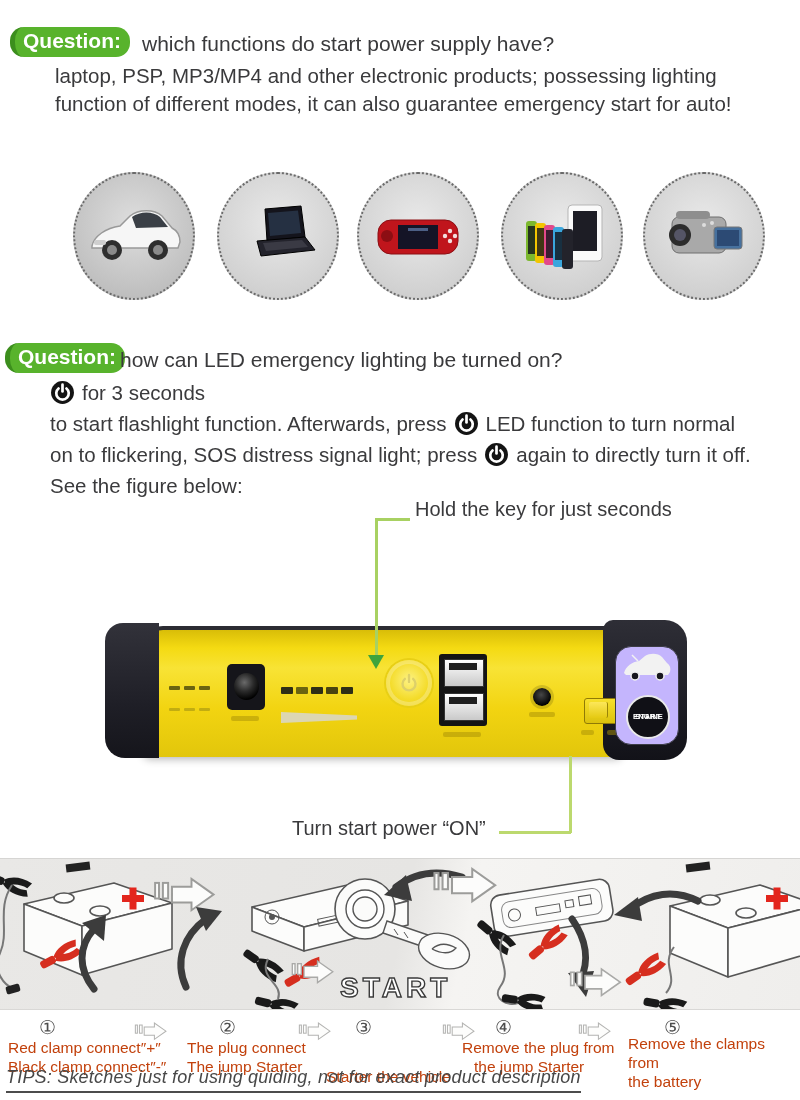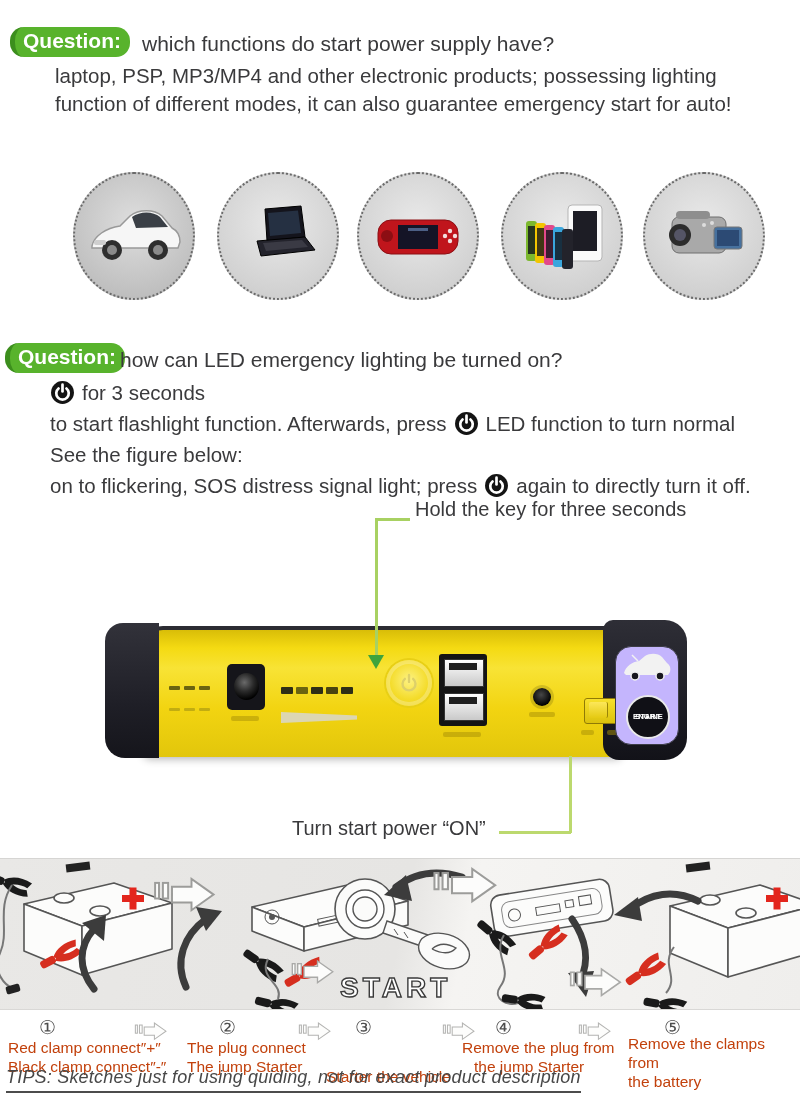--- a/index.html
+++ b/index.html
@@ -164,35 +164,35 @@
     <div class="ans-row">
       <span>to start flashlight function. Afterwards, press</span>
       <svg class="pwr-ic" width="25" height="25" viewBox="0 0 24 24">
           <circle cx="12" cy="12" r="11" fill="#141414"></circle>
           <path d="M8.2 8.2a6 6 0 1 0 7.6 0" fill="none" stroke="#fff" stroke-width="2.6" stroke-linecap="round"></path>
           <line x1="12" y1="4.5" x2="12" y2="11" stroke="#fff" stroke-width="2.6" stroke-linecap="round"></line>
         </svg>
       <span>LED function to turn normal</span>
     </div>
     <div class="ans-row">
-        <span>See the figure below:</span>
-      </div>
-    <div class="ans-row">
       <span>on to flickering, SOS distress signal light; press</span>
       <svg class="pwr-ic" width="25" height="25" viewBox="0 0 24 24">
           <circle cx="12" cy="12" r="11" fill="#141414"></circle>
           <path d="M8.2 8.2a6 6 0 1 0 7.6 0" fill="none" stroke="#fff" stroke-width="2.6" stroke-linecap="round"></path>
           <line x1="12" y1="4.5" x2="12" y2="11" stroke="#fff" stroke-width="2.6" stroke-linecap="round"></line>
         </svg>
       <span>again to directly turn it off.</span>
     </div>
+    <div class="ans-row">
+        <span>See the figure below:</span>
+      </div>
   </div>
 
   <div class="callout" style="left:415px;top:497px;">
-    <div>Hold the key for three seconds</div>
+    <div>Hold the key for just seconds</div>
   </div>
   <div class="cline" style="left:377px;top:518px;width:33px;height:2.5px;"></div>
   <div class="cline" style="left:375px;top:518px;width:2.5px;height:138px;z-index:5;"></div>
   <div class="arrow-down" style="left:368px;top:655px;z-index:5;"></div>
 
   <div id="device">
     <div class="body-yellow"></div>
     <div class="cap-left"></div>
     <div class="cap-right"></div>
 

